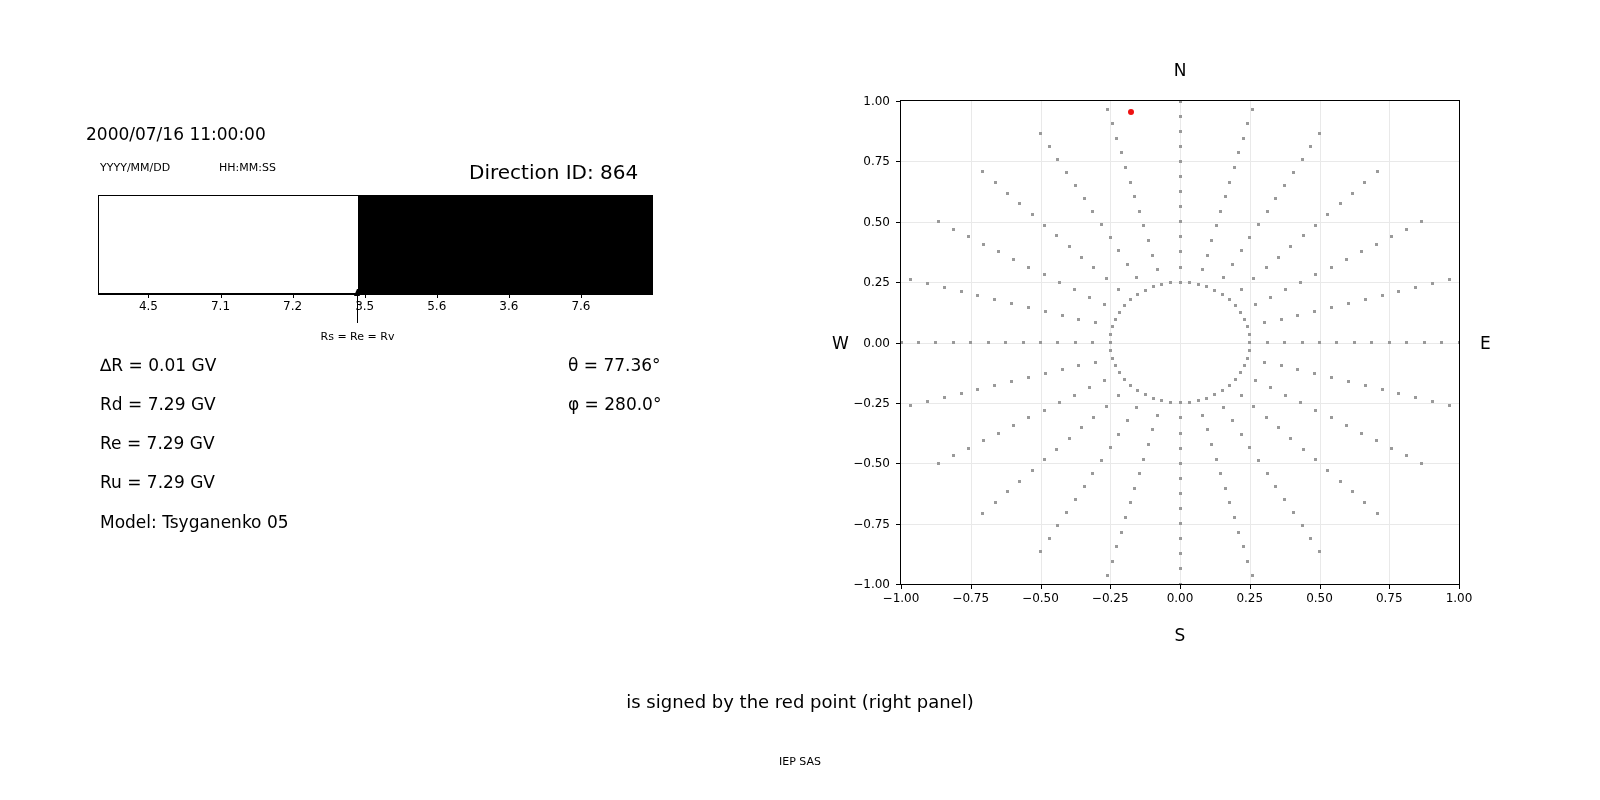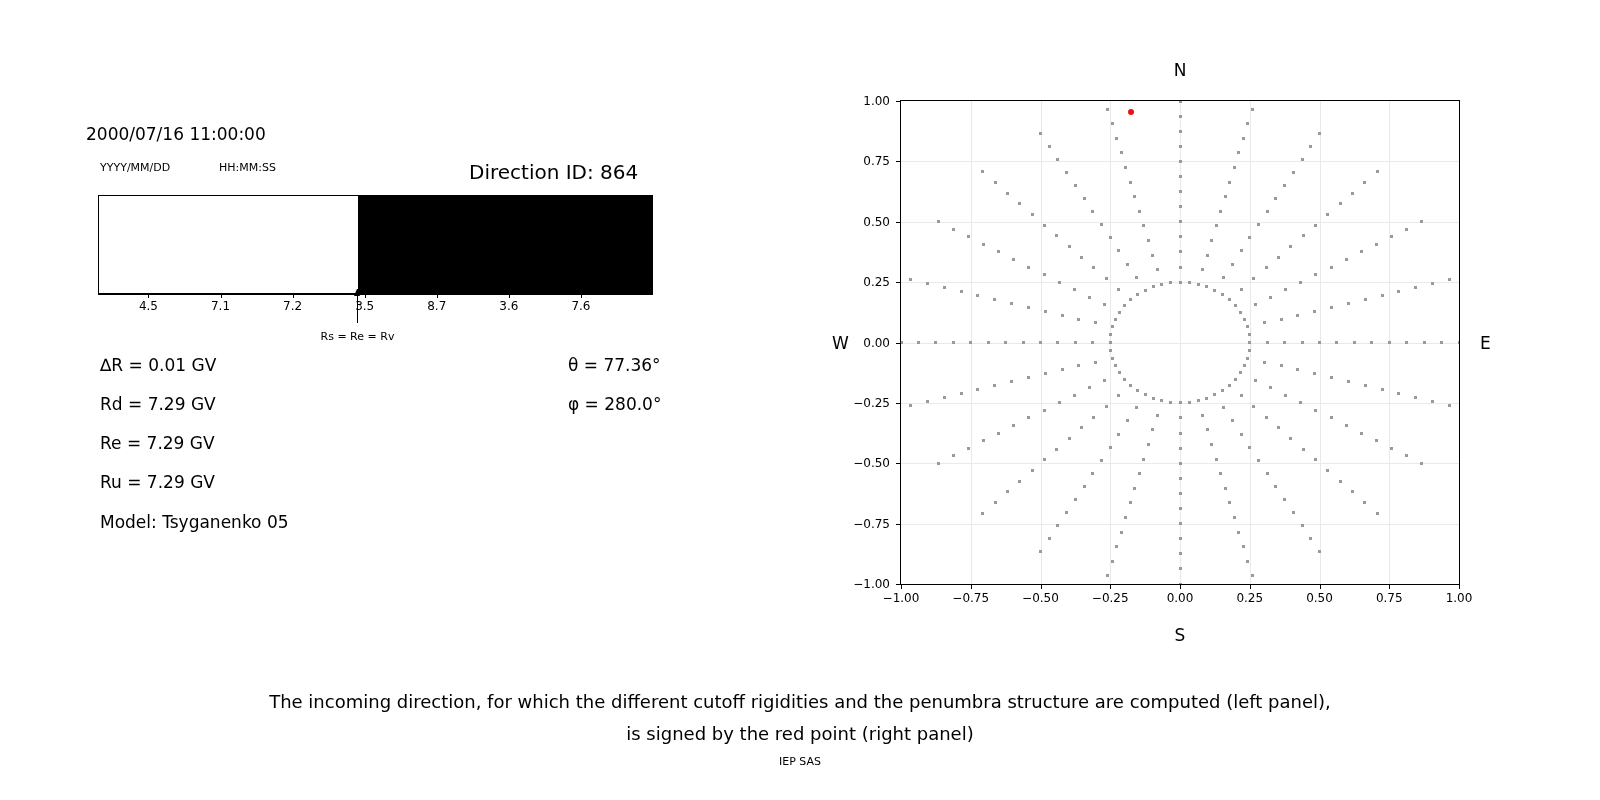--- a/index.html
+++ b/index.html
@@ -247,21 +247,21 @@
   <div id="penumbra-ticks">
       <div class="tick" style="left: 148.455px;"></div>
       <div class="tick-label" style="left: 148.455px;">4.5</div>
       <div class="tick" style="left: 220.532px;"></div>
       <div class="tick-label" style="left: 220.532px;">7.1</div>
       <div class="tick" style="left: 292.61px;"></div>
       <div class="tick-label" style="left: 292.61px;">7.2</div>
       <div class="tick" style="left: 364.688px;"></div>
       <div class="tick-label" style="left: 364.688px;">3.5</div>
       <div class="tick" style="left: 436.766px;"></div>
-      <div class="tick-label" style="left: 436.766px;">8.7</div>
+      <div class="tick-label" style="left: 436.766px;">5.6</div>
       <div class="tick" style="left: 508.844px;"></div>
       <div class="tick-label" style="left: 508.844px;">3.6</div>
       <div class="tick" style="left: 580.922px;"></div>
       <div class="tick-label" style="left: 580.922px;">7.6</div>
     </div>
   <div class="rs-arrow" style="left: 357.481px;"></div>
   <div class="rs-label" style="left: 357.481px;">Rs = Re = Rv</div>
 
   <div class="stat stat-left-0">∆R = 0.01 GV</div>
   <div class="stat stat-left-1">Rd = 7.29 GV</div>
@@ -689,16 +689,15 @@
       <div class="ax-tick-y" style="top: 161.75px;"></div>
       <div class="ax-label-y" style="top: 161.75px;">0.50</div>
       <div class="ax-tick-y" style="top: 101.375px;"></div>
       <div class="ax-label-y" style="top: 101.375px;">0.75</div>
       <div class="ax-tick-y" style="top: 41px;"></div>
       <div class="ax-label-y" style="top: 41px;">1.00</div>
     </div>
 </div>
 
 <div class="caption">
-  <div>The incoming direction, for which the different cutoff rigidities and the penumbra structure are computed (left panel),</div>
   <div>is signed by the red point (right panel)</div>
 </div>
 <div class="footer">IEP SAS</div>
 
 </body></html>

